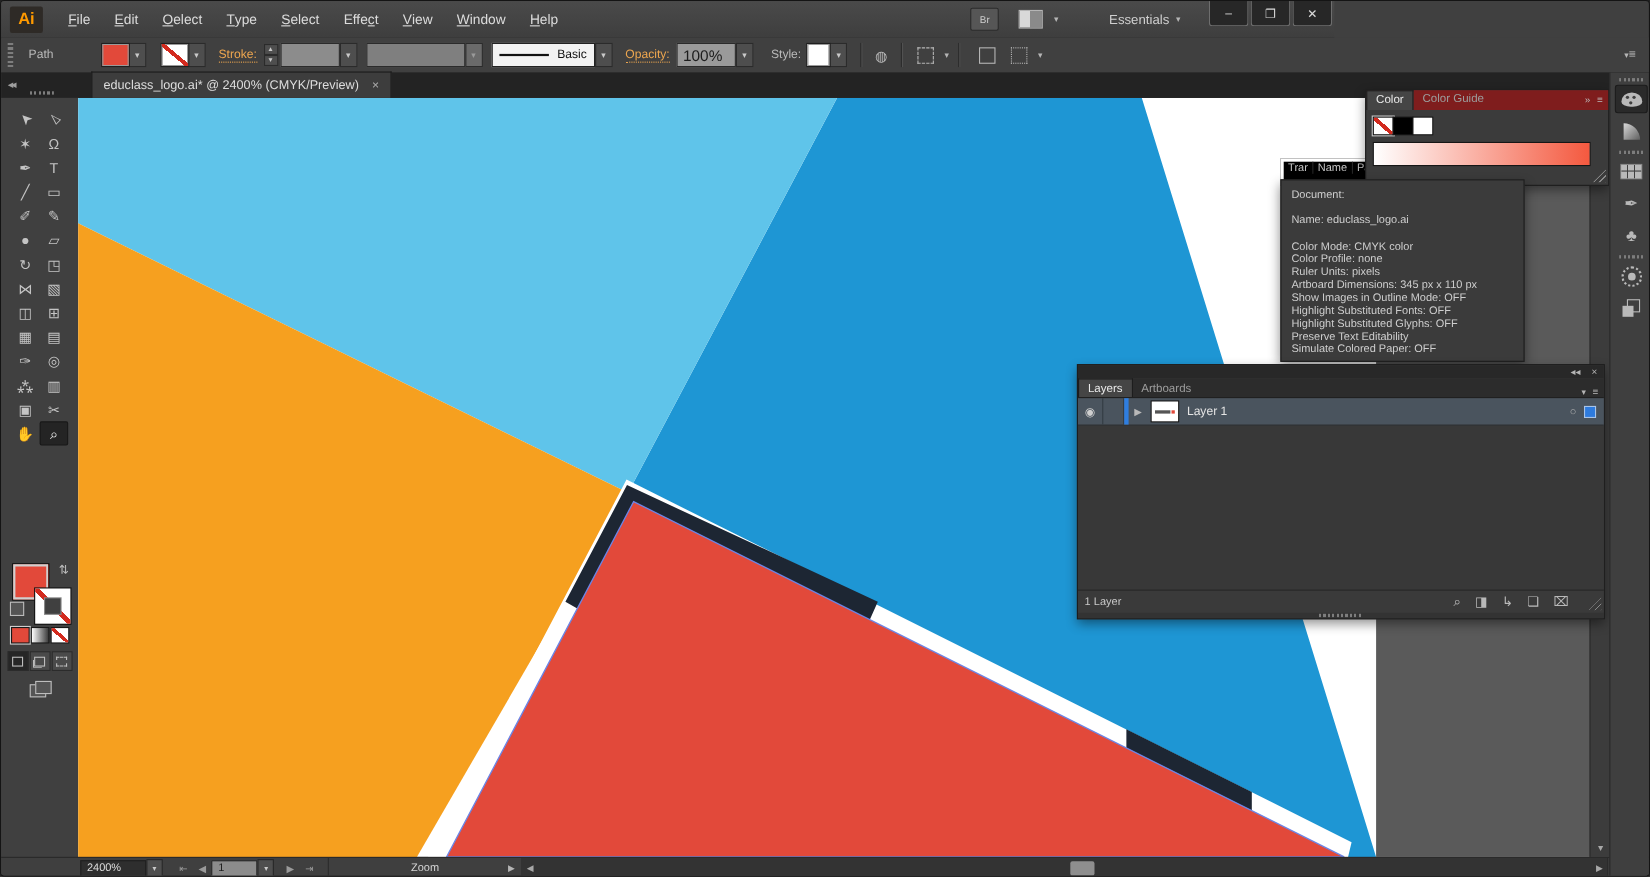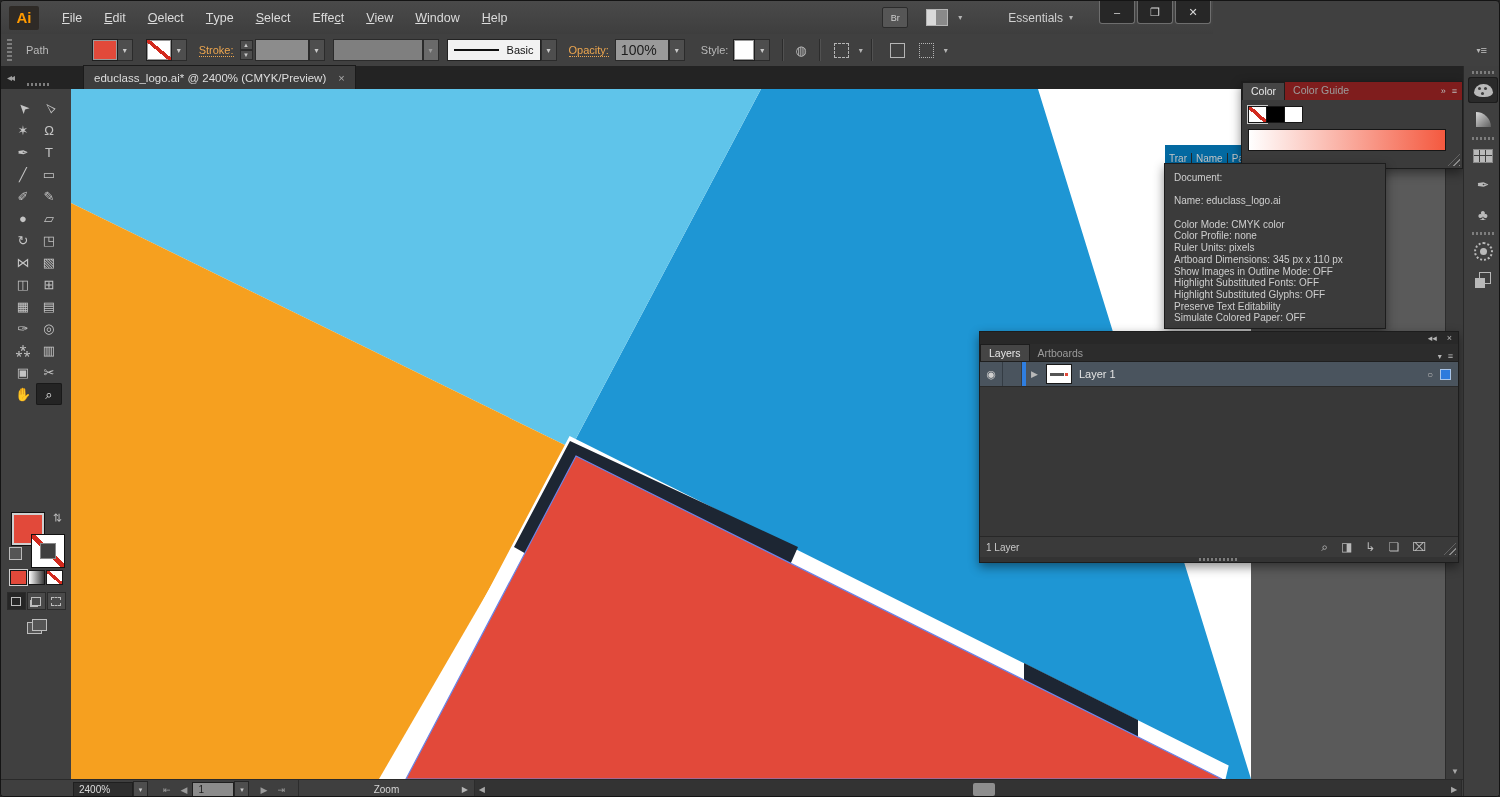--- a/index.html
+++ b/index.html
@@ -94,22 +94,22 @@
   #color-panel{left:1240px;top:80px;width:220px;height:86px;}
   #color-swatches{display:flex;gap:1px;margin:7px 0 0 7px;}
   .csw{width:17px;height:15px;box-shadow:0 0 0 1px #161616;position:relative;}
   .csw.none{background:#fff;box-shadow:0 0 0 1px #161616,0 0 0 2px #c9c9c9;}
   .csw.none::after{content:"";position:absolute;inset:0;background:linear-gradient(to top right,transparent 42%,#d22a1e 42%,#d22a1e 58%,transparent 58%);}
   #ramp{position:absolute;left:7px;top:48px;width:196px;height:20px;box-shadow:0 0 0 1px #161616;}
   .grip{position:absolute;right:2px;bottom:2px;width:12px;height:12px;
         background:repeating-linear-gradient(135deg,#8a8a8a 0 1px,transparent 1px 4px);
         clip-path:polygon(100% 0,100% 100%,0 100%);}
   .bdots{position:absolute;left:50%;bottom:1px;width:40px;height:3px;transform:translateX(-50%);}
-  #side-tabs{left:1163px;top:143px;width:80px;height:19px;background:#0369a1;border:1px solid #ffffff;z-index:4;
-             display:flex;align-items:flex-end;font-size:10px;color:#c7c7c7;}
+  #side-tabs{left:1163px;top:143px;width:80px;height:19px;background:#000000;border:3px solid #ffffff;z-index:4;
+             display:flex;align-items:flex-start;font-size:10px;color:#c7c7c7;}
   #side-tabs span{padding:0 4px;border-right:1px solid #262626;}
   #doc-info{left:1163px;top:162px;width:222px;height:166px;padding:8px 0 0 9px;box-sizing:border-box;}
   .dil{font-size:10px;line-height:11.7px;color:#cecece;min-height:11.7px;white-space:nowrap;}
   
   #layers-panel{left:978px;top:330px;width:478px;height:230px;display:flex;flex-direction:column;}
   #lp-head{height:12px;background:#282828;display:flex;justify-content:flex-end;align-items:center;gap:10px;
            color:#b5b5b5;font-size:9px;padding-right:6px;}
   #lp-tabs{height:17px;background:#2c2c2c;display:flex;align-items:flex-end;font-size:10.5px;}
   #lp-rows{flex:1;background:#383838;border-top:1px solid #1f1f1f;}
   #layer-row{height:24px;background:#4a545e;display:flex;align-items:center;border-bottom:1px solid #2a2a2a;}

